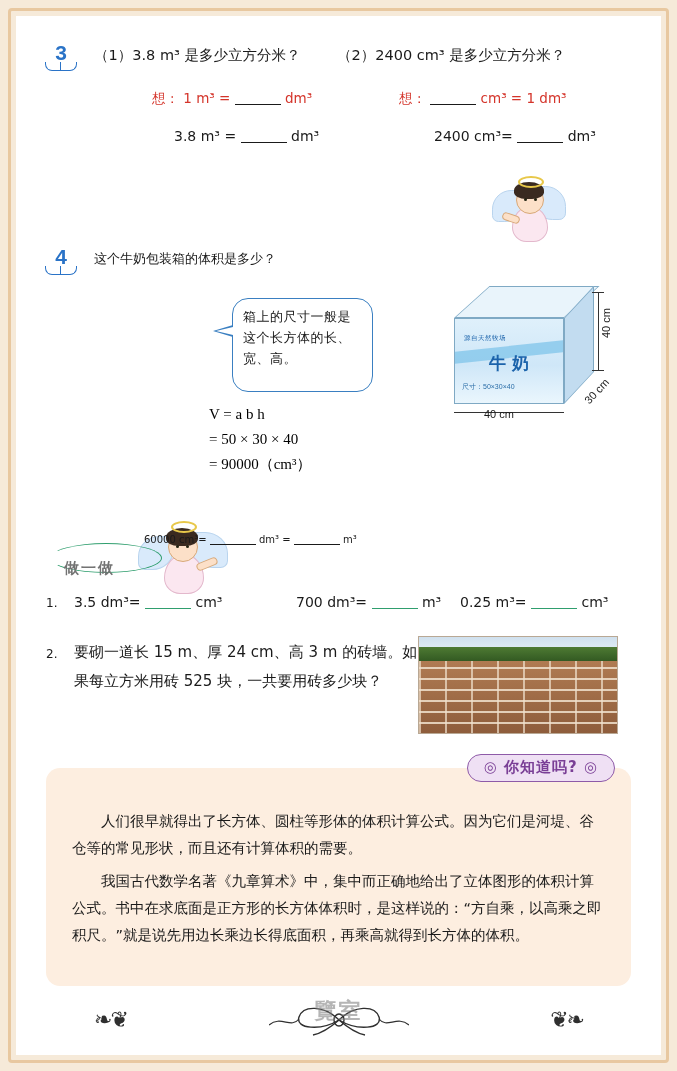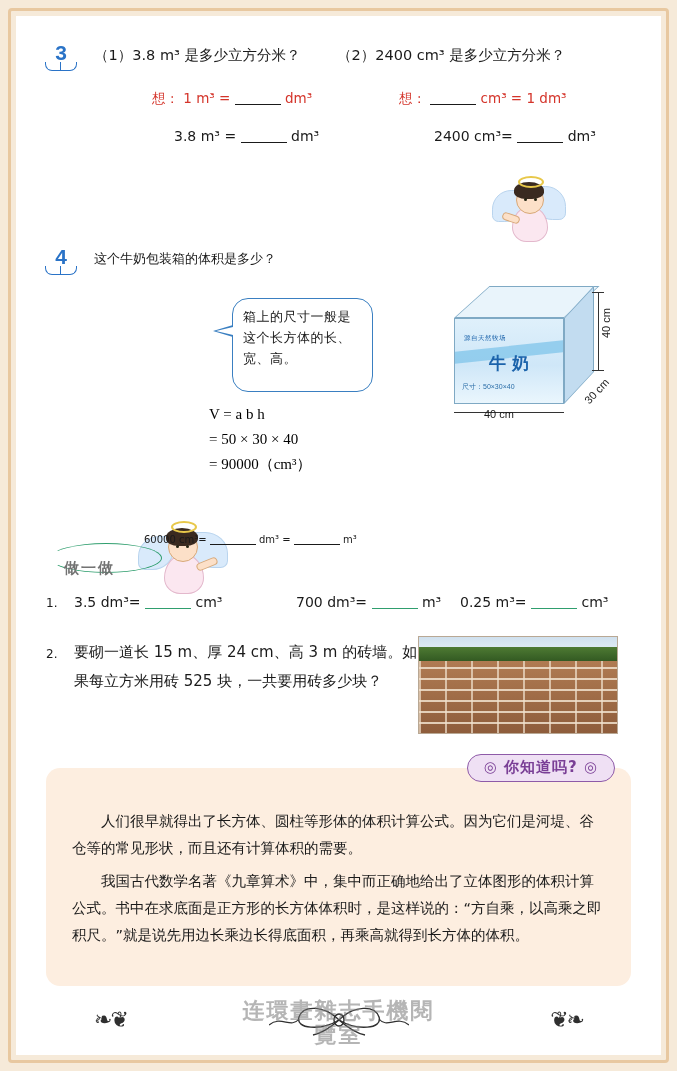--- a/index.html
+++ b/index.html
@@ -563,19 +563,18 @@
       <svg class="bow" width="140" height="34" viewBox="0 0 140 34">
         <path d="M70 17 C55 2, 34 2, 30 14 C26 26, 52 28, 70 17 Z" fill="none" stroke="#2f2f2f" stroke-width="1.4"></path>
         <path d="M70 17 C85 2, 106 2, 110 14 C114 26, 88 28, 70 17 Z" fill="none" stroke="#2f2f2f" stroke-width="1.4"></path>
         <path d="M70 17 C62 24, 54 30, 44 32" fill="none" stroke="#2f2f2f" stroke-width="1.4"></path>
         <path d="M70 17 C78 24, 86 30, 96 32" fill="none" stroke="#2f2f2f" stroke-width="1.4"></path>
         <ellipse cx="70" cy="17" rx="5" ry="6" fill="none" stroke="#2f2f2f" stroke-width="1.4"></ellipse>
         <path d="M0 22 C12 12, 22 26, 30 16" fill="none" stroke="#2f2f2f" stroke-width="1.2"></path>
         <path d="M140 22 C128 12, 118 26, 110 16" fill="none" stroke="#2f2f2f" stroke-width="1.2"></path>
       </svg>
       <div class="wm cn">
-        <div>连環畫雜志手機閱</div>
         <div>覽室</div>
       </div>
     </div>
 
   </div>
 </div>
 
 </body></html>

